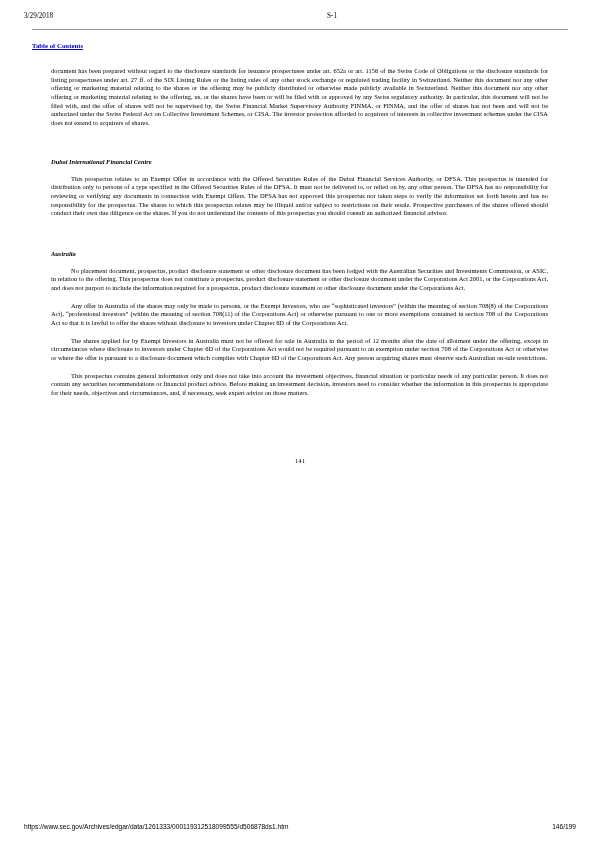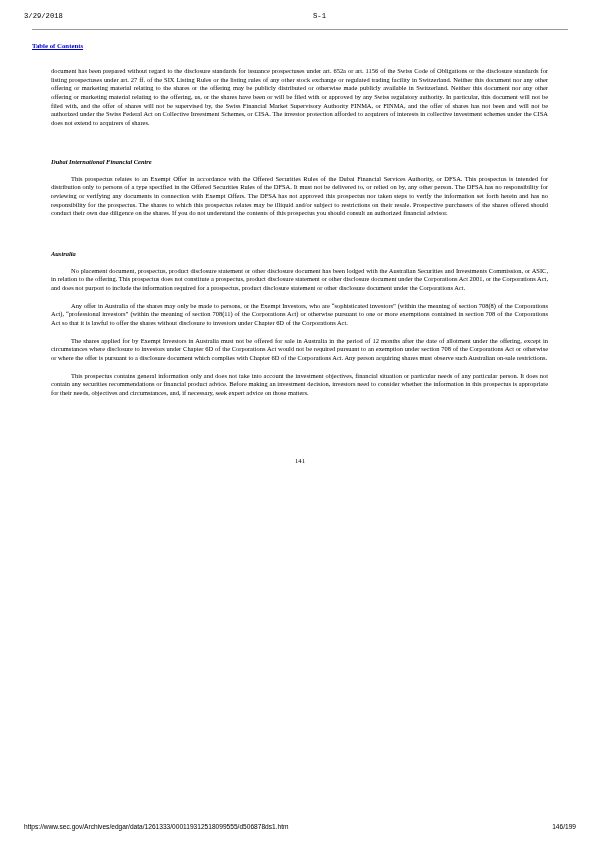--- a/index.html
+++ b/index.html
@@ -1,19 +1,19 @@
 <!DOCTYPE html>
 <html><head>
 <meta charset="utf-8">
 <style>
   html, body { margin:0; padding:0; background:#fff; }
   body { width:600px; height:848px; position:relative; overflow:hidden; color:#000; }
-  .hdr { position:absolute; top:12px; font-family:Liberation Mono, monospace; font-size:7.2px; }
+  .hdr { position:absolute; top:12px; font-family:Liberation Serif, serif; font-size:7.2px; }
   .hdr-date { left:24px; }
-  .hdr-title { left:313px; }
+  .hdr-title { left:327px; }
   .rule { position:absolute; left:32px; right:32px; top:29px; height:0; border-top:1px solid #999; }
   .toc { position:absolute; left:32px; top:42px; font-family:"Liberation Serif", serif; font-size:6.8px; font-weight:bold; color:#0000cc; text-decoration:underline; cursor:pointer; }
   .content { position:absolute; left:51px; width:497px; font-family:"Liberation Serif", serif; font-size:6.45px; line-height:8.65px; text-align:justify; }
   .content p { margin:0; }
   .indent { text-indent:20px; }
   .heading { font-weight:bold; font-style:italic; margin-left:20px; }
   .pagenum { position:absolute; left:0; width:600px; text-align:center; top:457px; font-family:"Liberation Serif", serif; font-size:6.6px; }
   .ftr { position:absolute; top:823px; font-family:"Liberation Sans", sans-serif; font-size:6.6px; }
   .ftr-url { left:24px; }
   .ftr-page { right:24px; }

